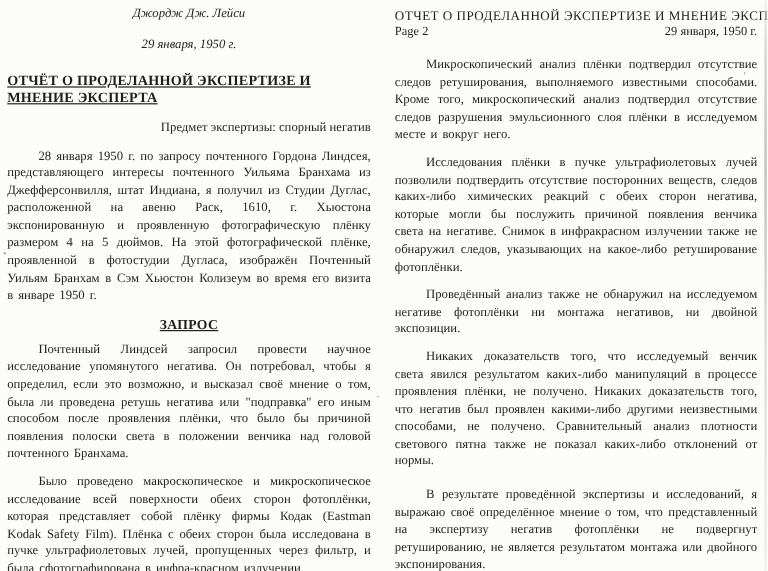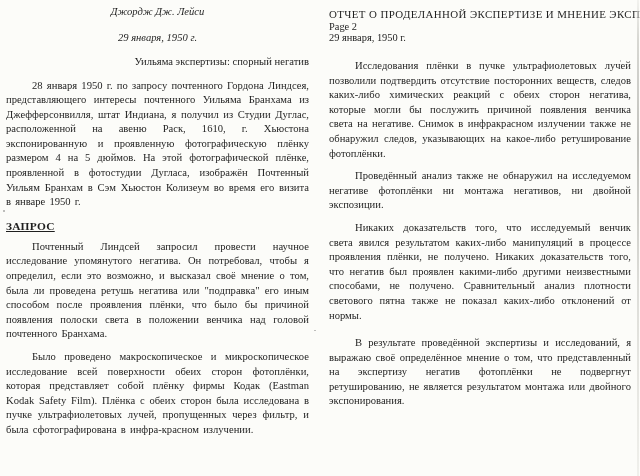--- a/index.html
+++ b/index.html
@@ -45,35 +45,35 @@
   .para {
     font-size: 10.6px; line-height: 14.6px;
     text-align: justify;
     text-indent: 26px;
     margin: 0 0 8px 0;
     word-spacing: 1.5px;
   }
   .para.tight { margin-bottom: 13px; }
 
   .section-h {
-    font-weight: bold;
+    text-align: center; font-weight: bold;
     font-size: 11.4px; letter-spacing: 0.3px;
     margin: 10px 0 8px 0;
   }
   .section-h.underlined span { text-decoration: underline; }
 
   
   .p2-title {
     text-align: center; font-size: 10.9px;
     letter-spacing: 0.4px; margin-top: 8px;
     white-space: nowrap;
   }
   .p2-meta {
     display: flex; justify-content: space-between;
-    font-size: 10.4px; margin-top: 1px; flex-direction: column;
+    font-size: 10.4px; margin-top: 1px;
   }
   .p2-body { margin-top: 16px; }
 
   
   .scan-edge-line {
     position: absolute; right: 1px; top: 0;
     width: 2px; height: 476px;
     background: linear-gradient(#e9e9e6 0%, #b9b9b4 8%, #8f8f8a 30%, #c2c2bd 60%, #e4e4e0 100%);
     opacity: 0.55;
   }
@@ -84,41 +84,43 @@
 </style>
 </head>
 <body>
 
 <div class="scan-wrap">
 
   <div class="sheet" id="page-1">
     <div class="hdr-line" style="margin-top:5px;">Джордж Дж. Лейси</div>
     <div class="hdr-date">29 января, 1950 г.</div>
 
+    <div class="main-title">ОТЧЁТ О ПРОДЕЛАННОЙ ЭКСПЕРТИЗЕ  И МНЕНИЕ ЭКСПЕРТА</div>
 
-    <div class="subject-line">Уильяма экспертизы:  спорный негатив</div>
+    <div class="subject-line">Предмет экспертизы:  спорный негатив</div>
 
     <p class="para" style="margin-top:12px;">28 января 1950 г. по запросу почтенного Гордона Линдсея, представляющего интересы почтенного Уильяма Бранхама из Джефферсонвилля, штат Индиана, я получил из Студии Дуглас, расположенной на авеню Раск, 1610, г. Хьюстона экспонированную и проявленную фотографическую плёнку размером 4 на 5 дюймов. На этой фотографической плёнке, проявленной в фотостудии Дугласа, изображён Почтенный Уильям Бранхам в Сэм Хьюстон Колизеум во время его визита в январе 1950 г.</p>
 
     <div class="section-h underlined"><span>ЗАПРОС</span></div>
 
     <p class="para">Почтенный Линдсей запросил провести научное исследование упомянутого негатива. Он потребовал, чтобы я определил, если это возможно, и высказал своё мнение о том, была ли проведена ретушь негатива или "подправка" его иным способом после проявления плёнки, что было бы причиной появления полоски света в положении венчика над головой почтенного Бранхама.</p>
 
 
     <p class="para">Было проведено макроскопическое и микроскопическое исследование всей поверхности обеих сторон фотоплёнки, которая представляет собой плёнку фирмы Кодак (Eastman Kodak Safety Film). Плёнка с обеих сторон была исследована в пучке ультрафиолетовых лучей, пропущенных через фильтр, и была сфотографирована в инфра-красном излучении.</p>
   </div>
 
   <div class="sheet" id="page-2">
     <div class="p2-title">ОТЧЕТ О ПРОДЕЛАННОЙ ЭКСПЕРТИЗЕ  И МНЕНИЕ ЭКСПЕРТА</div>
     <div class="p2-meta">
       <span>Page 2</span>
       <span>29 января, 1950 г.</span>
     </div>
 
     <div class="p2-body">
+      <p class="para">Микроскопический анализ плёнки подтвердил отсутствие следов ретуширования, выполняемого известными способами. Кроме того, микроскопический анализ подтвердил отсутствие следов разрушения эмульсионного слоя плёнки в исследуемом месте и вокруг него.</p>
       <p class="para">Исследования плёнки в пучке ультрафиолетовых лучей позволили подтвердить отсутствие посторонних веществ, следов каких-либо химических реакций с обеих сторон негатива, которые могли бы послужить причиной появления венчика света на негативе. Снимок в инфракрасном излучении также не обнаружил следов, указывающих на какое-либо ретуширование фотоплёнки.</p>
       <p class="para">Проведённый анализ также не обнаружил на исследуемом негативе фотоплёнки ни монтажа негативов, ни двойной экспозиции.</p>
       <p class="para tight">Никаких доказательств того, что исследуемый венчик света явился результатом каких-либо манипуляций в процессе проявления плёнки, не получено. Никаких доказательств того, что негатив был проявлен какими-либо другими неизвестными способами, не получено. Сравнительный анализ плотности светового пятна также не показал каких-либо отклонений от нормы.</p>
 
 
       <p class="para">В результате проведённой экспертизы и исследований, я выражаю своё определённое мнение о том, что представленный на экспертизу негатив фотоплёнки не подвергнут ретушированию, не является результатом монтажа или двойного экспонирования.</p>
 
     </div>
   </div>
 

